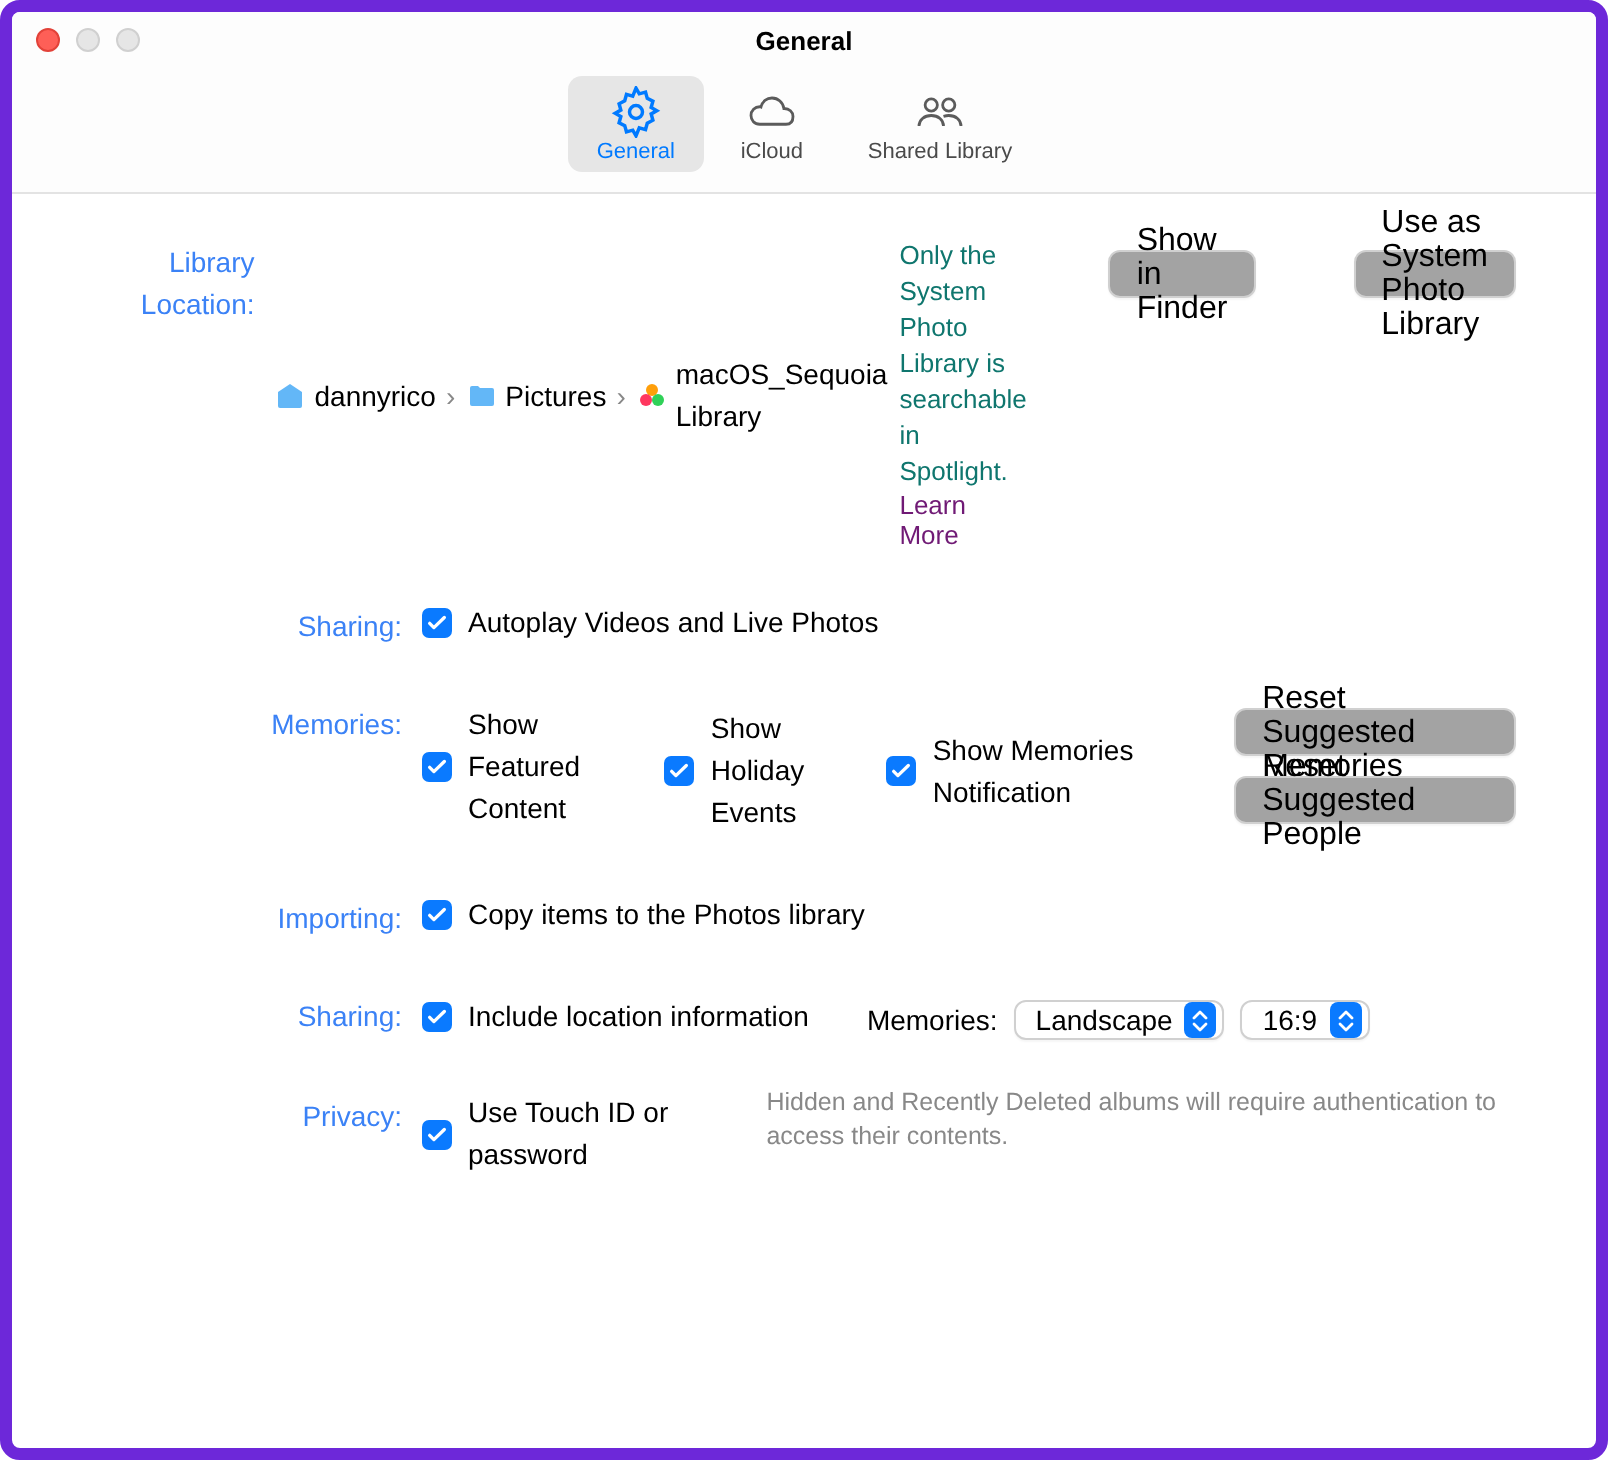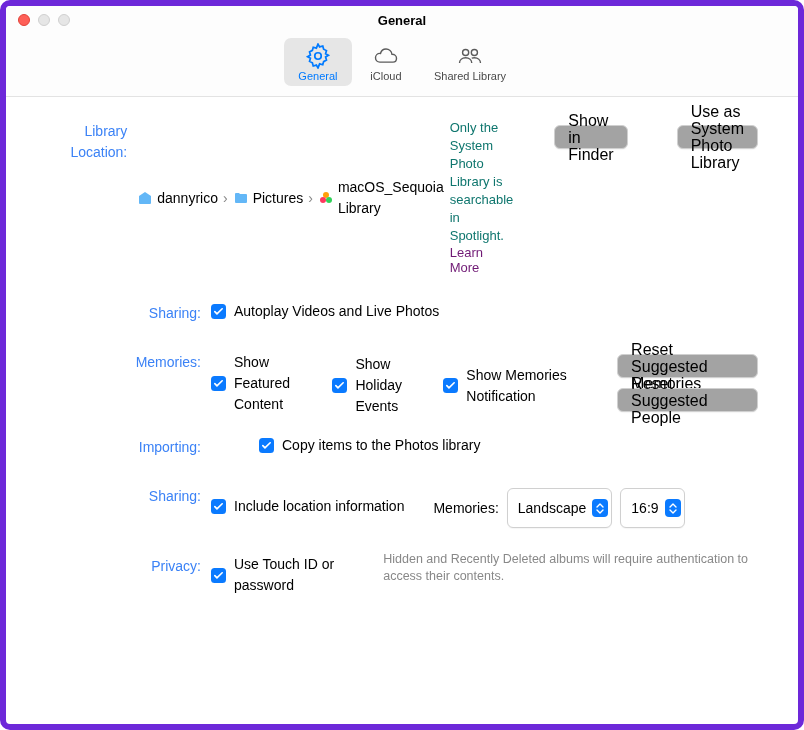--- a/index.html
+++ b/index.html
@@ -229,38 +229,38 @@
     .select {
       display: inline-flex;
       align-items: center;
       padding: 2px 3px 2px 10px;
       background: #ffffff;
       border: 0.5px solid #d0d0d0;
       border-radius: 6px;
       font-size: 14px;
       box-shadow: 0 1px 1px rgba(0,0,0,0.04);
       cursor: pointer;
-      height: 40px;
+      height: 20px;
       gap: 6px;
     }
 
     .select-arrows {
       width: 16px;
       height: 18px;
       background: #0a7aff;
       border-radius: 4px;
       display: flex;
       flex-direction: column;
       align-items: center;
       justify-content: center;
       gap: 1px;
     }
 
     .section-gap-lg { margin-top: 26px; }
-    .section-gap-md { margin-top: 18px; gap: 48px; }
+    .section-gap-md { margin-top: 30px; }
     .section-gap-xs { margin-top: 4px; }
 
     .button-stack {
       display: flex;
       flex-direction: column;
       gap: 10px;
       align-items: flex-start;
       margin-top: 4px;
     }
   </style>

